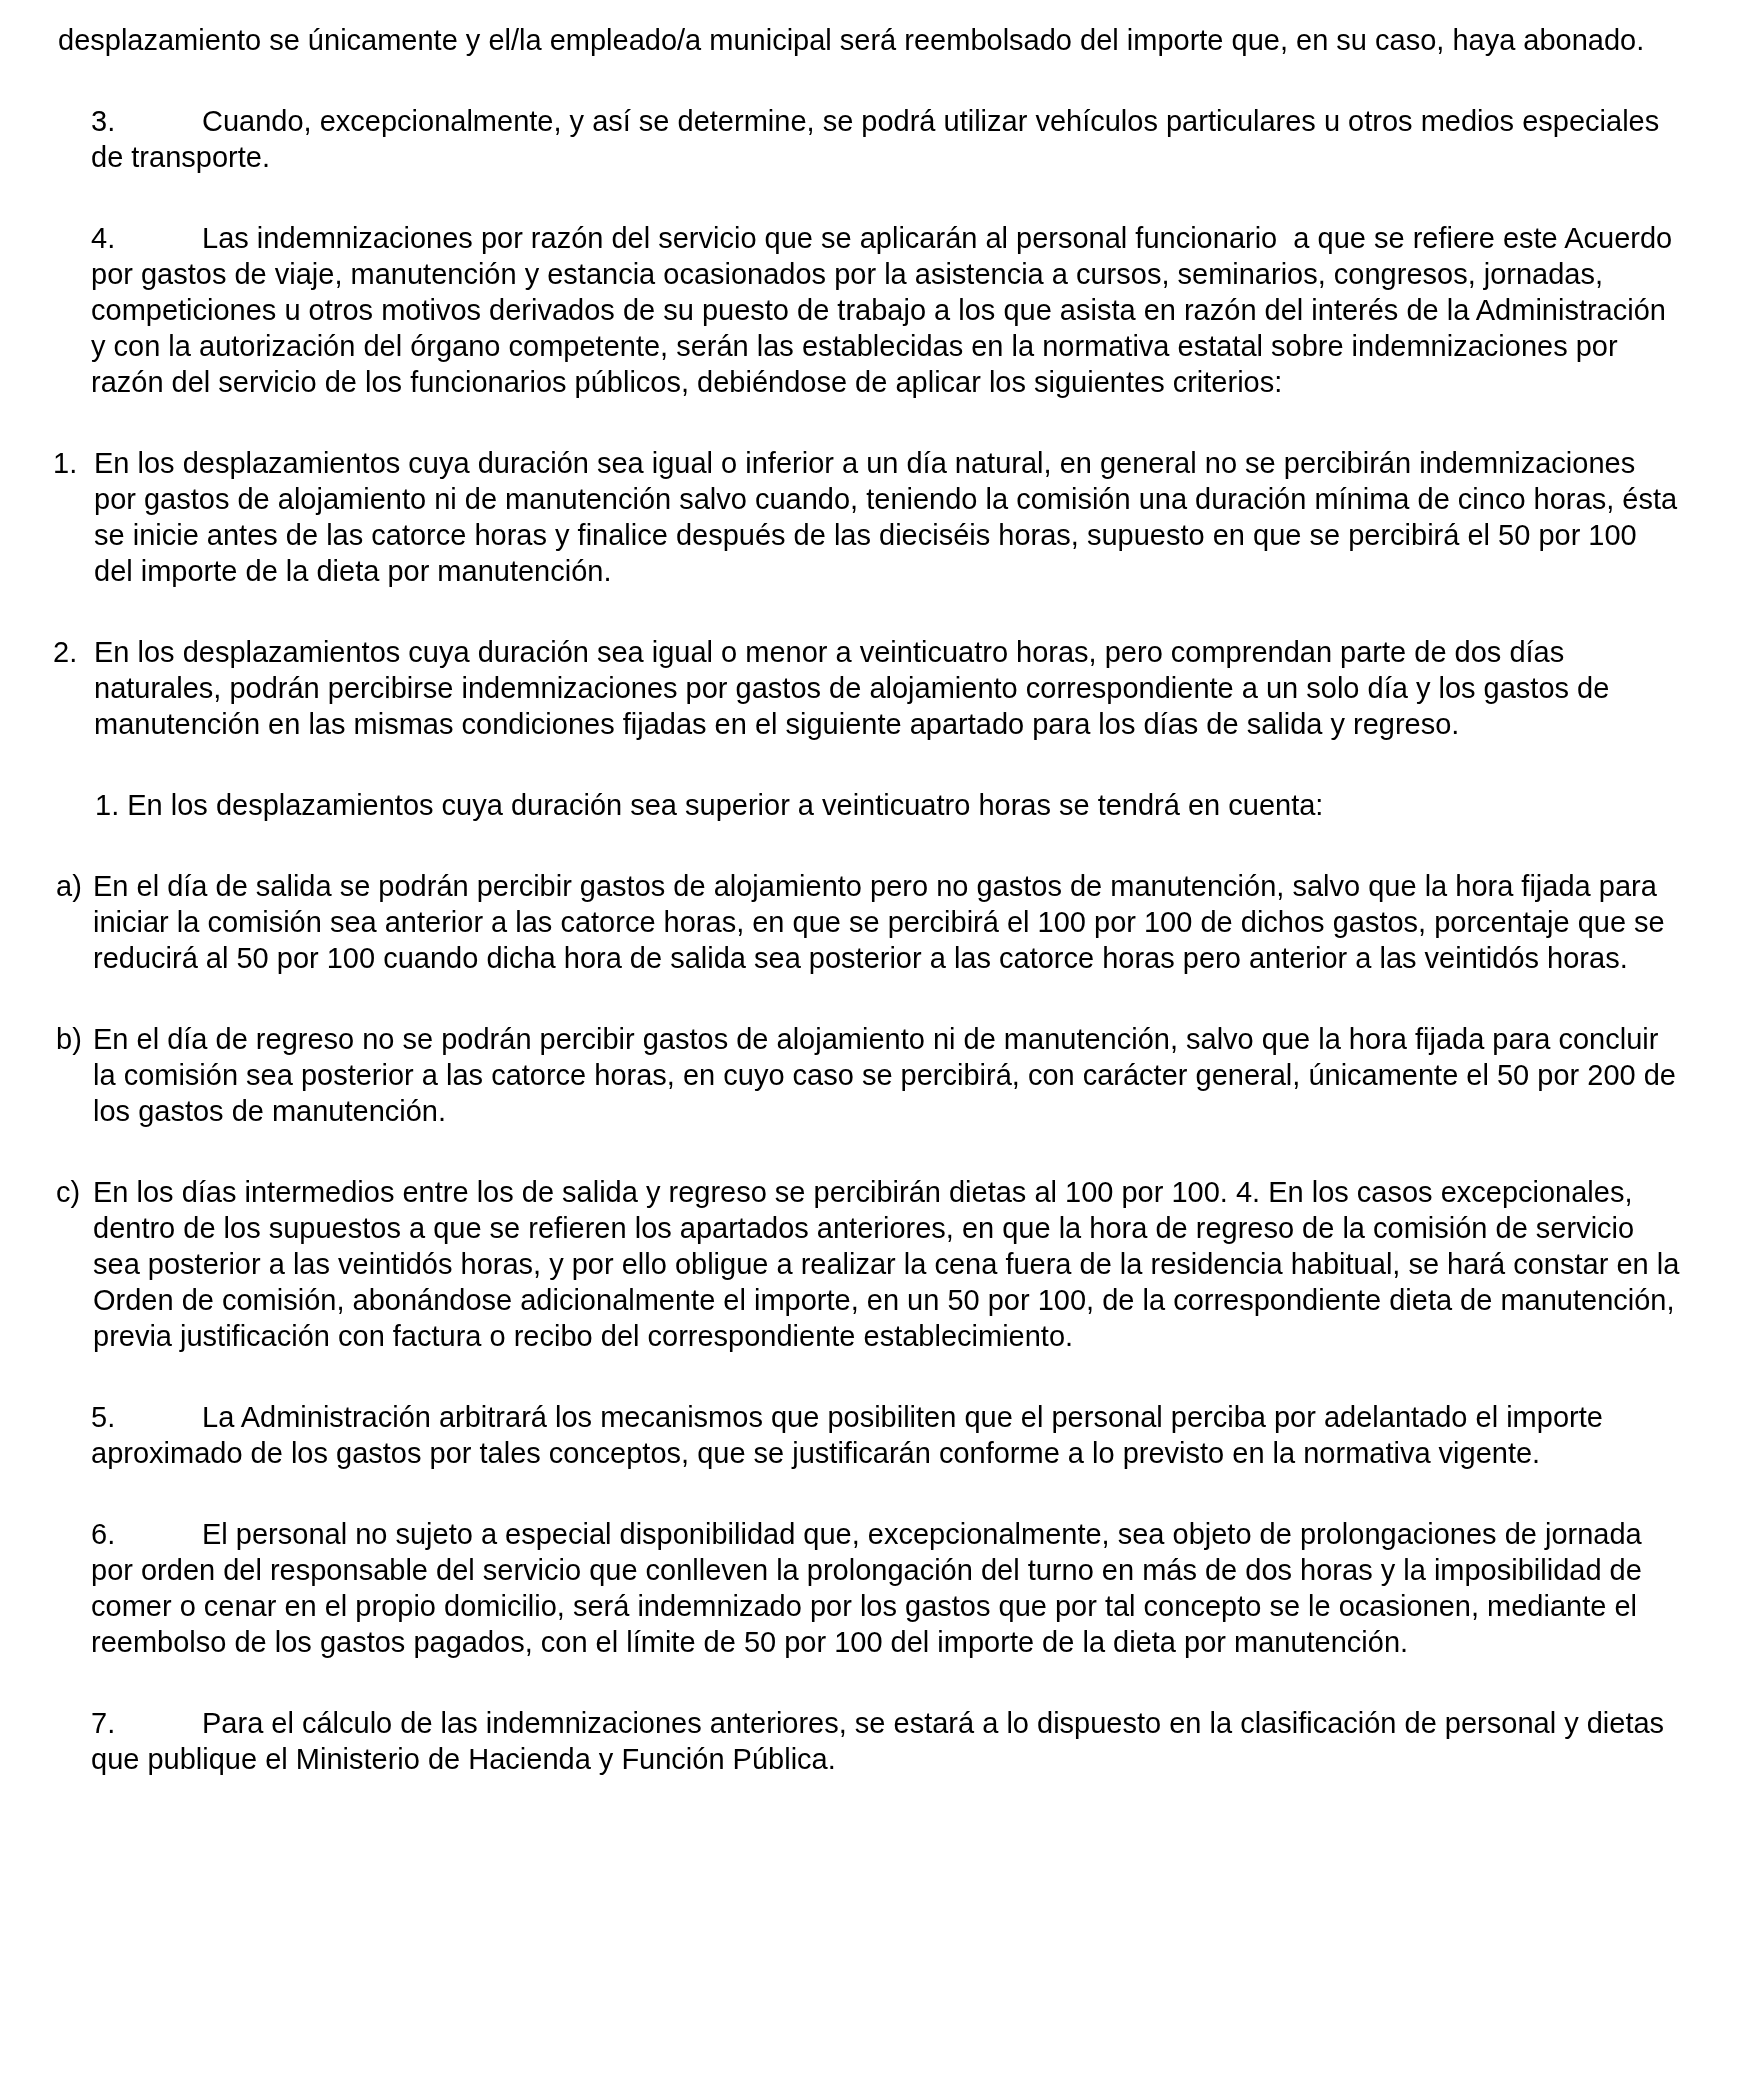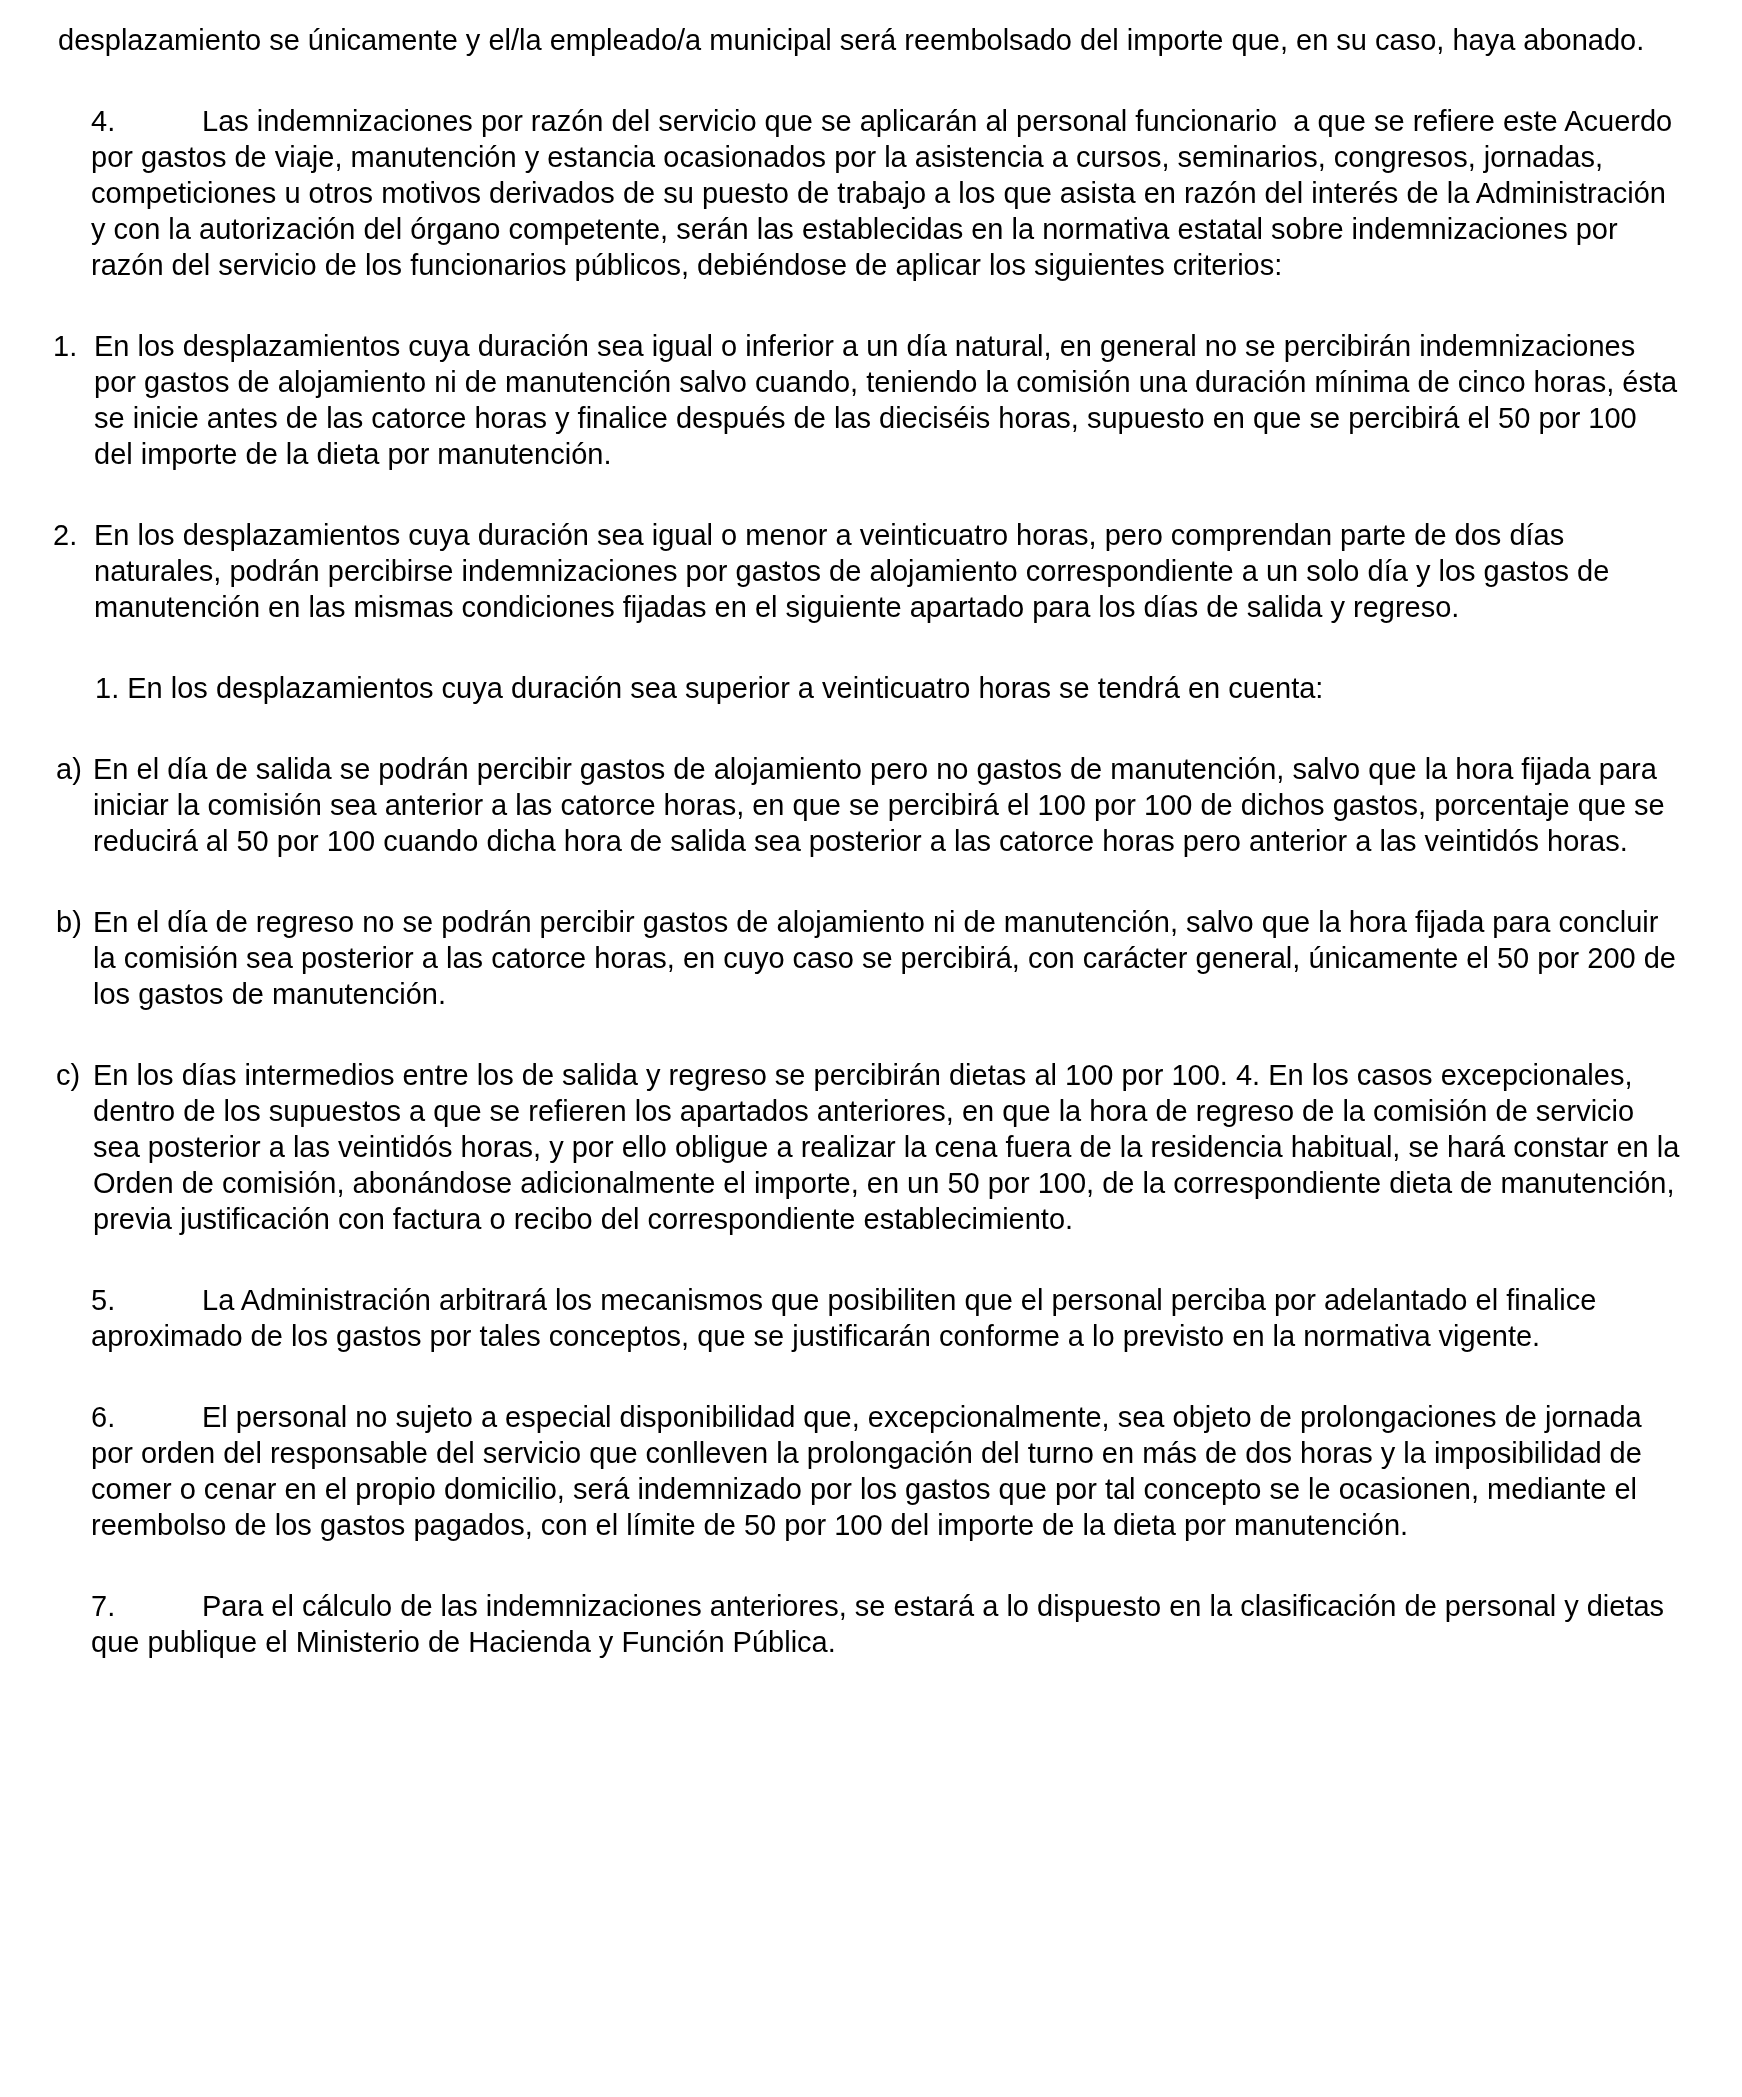--- a/index.html
+++ b/index.html
@@ -61,34 +61,35 @@
   p.block.indented {
     margin-left: 37px;
   }
 </style>
 </head>
 <body>
 
 <main class="doc-page">
   <p class="block justify"><span>desplazamiento se únicamente y el/la empleado/a municipal será reembolsado del importe que, en su caso, haya abonado.</span></p>
 
+  <p class="block numbered"><span class="marker">3.</span><span>Cuando, excepcionalmente, y así se determine, se podrá utilizar vehículos particulares u otros medios especiales de transporte.</span></p>
 
   <p class="block numbered"><span class="marker">4.</span><span>Las indemnizaciones por razón del servicio que se aplicarán al personal funcionario  a que se refiere este Acuerdo por gastos de viaje, manutención y estancia ocasionados por la asistencia a cursos, seminarios, congresos, jornadas, competiciones u otros motivos derivados de su puesto de trabajo a los que asista en razón del interés de la Administración y con la autorización del órgano competente, serán las establecidas en la normativa estatal sobre indemnizaciones por razón del servicio de los funcionarios públicos, debiéndose de aplicar los siguientes criterios:</span></p>
 
   <p class="block list-num"><span class="marker">1.</span><span>En los desplazamientos cuya duración sea igual o inferior a un día natural, en general no se percibirán indemnizaciones por gastos de alojamiento ni de manutención salvo cuando, teniendo la comisión una duración mínima de cinco horas, ésta se inicie antes de las catorce horas y finalice después de las dieciséis horas, supuesto en que se percibirá el 50 por 100 del importe de la dieta por manutención.</span></p>
 
   <p class="block list-num"><span class="marker">2.</span><span>En los desplazamientos cuya duración sea igual o menor a veinticuatro horas, pero comprendan parte de dos días naturales, podrán percibirse indemnizaciones por gastos de alojamiento correspondiente a un solo día y los gastos de manutención en las mismas condiciones fijadas en el siguiente apartado para los días de salida y regreso.</span></p>
 
   <p class="block indented"><span>1. En los desplazamientos cuya duración sea superior a veinticuatro horas se tendrá en cuenta:</span></p>
 
   <p class="block list-alpha"><span class="marker">a)</span><span>En el día de salida se podrán percibir gastos de alojamiento pero no gastos de manutención, salvo que la hora fijada para iniciar la comisión sea anterior a las catorce horas, en que se percibirá el 100 por 100 de dichos gastos, porcentaje que se reducirá al 50 por 100 cuando dicha hora de salida sea posterior a las catorce horas pero anterior a las veintidós horas.</span></p>
 
   <p class="block list-alpha"><span class="marker">b)</span><span>En el día de regreso no se podrán percibir gastos de alojamiento ni de manutención, salvo que la hora fijada para concluir la comisión sea posterior a las catorce horas, en cuyo caso se percibirá, con carácter general, únicamente el 50 por 200 de los gastos de manutención.</span></p>
 
   <p class="block list-alpha"><span class="marker">c)</span><span>En los días intermedios entre los de salida y regreso se percibirán dietas al 100 por 100. 4. En los casos excepcionales, dentro de los supuestos a que se refieren los apartados anteriores, en que la hora de regreso de la comisión de servicio sea posterior a las veintidós horas, y por ello obligue a realizar la cena fuera de la residencia habitual, se hará constar en la Orden de comisión, abonándose adicionalmente el importe, en un 50 por 100, de la correspondiente dieta de manutención, previa justificación con factura o recibo del correspondiente establecimiento.</span></p>
 
-  <p class="block numbered"><span class="marker">5.</span><span>La Administración arbitrará los mecanismos que posibiliten que el personal perciba por adelantado el finalice aproximado de los gastos por tales conceptos, que se justificarán conforme a lo previsto en la normativa vigente.</span></p>
+  <p class="block numbered"><span class="marker">5.</span><span>La Administración arbitrará los mecanismos que posibiliten que el personal perciba por adelantado el importe aproximado de los gastos por tales conceptos, que se justificarán conforme a lo previsto en la normativa vigente.</span></p>
 
   <p class="block numbered"><span class="marker">6.</span><span>El personal no sujeto a especial disponibilidad que, excepcionalmente, sea objeto de prolongaciones de jornada por orden del responsable del servicio que conlleven la prolongación del turno en más de dos horas y la imposibilidad de comer o cenar en el propio domicilio, será indemnizado por los gastos que por tal concepto se le ocasionen, mediante el reembolso de los gastos pagados, con el límite de 50 por 100 del importe de la dieta por manutención.</span></p>
 
   <p class="block numbered"><span class="marker">7.</span><span>Para el cálculo de las indemnizaciones anteriores, se estará a lo dispuesto en la clasificación de personal y dietas que publique el Ministerio de Hacienda y Función Pública.</span></p>
 </main>
 
 
 </body></html>

